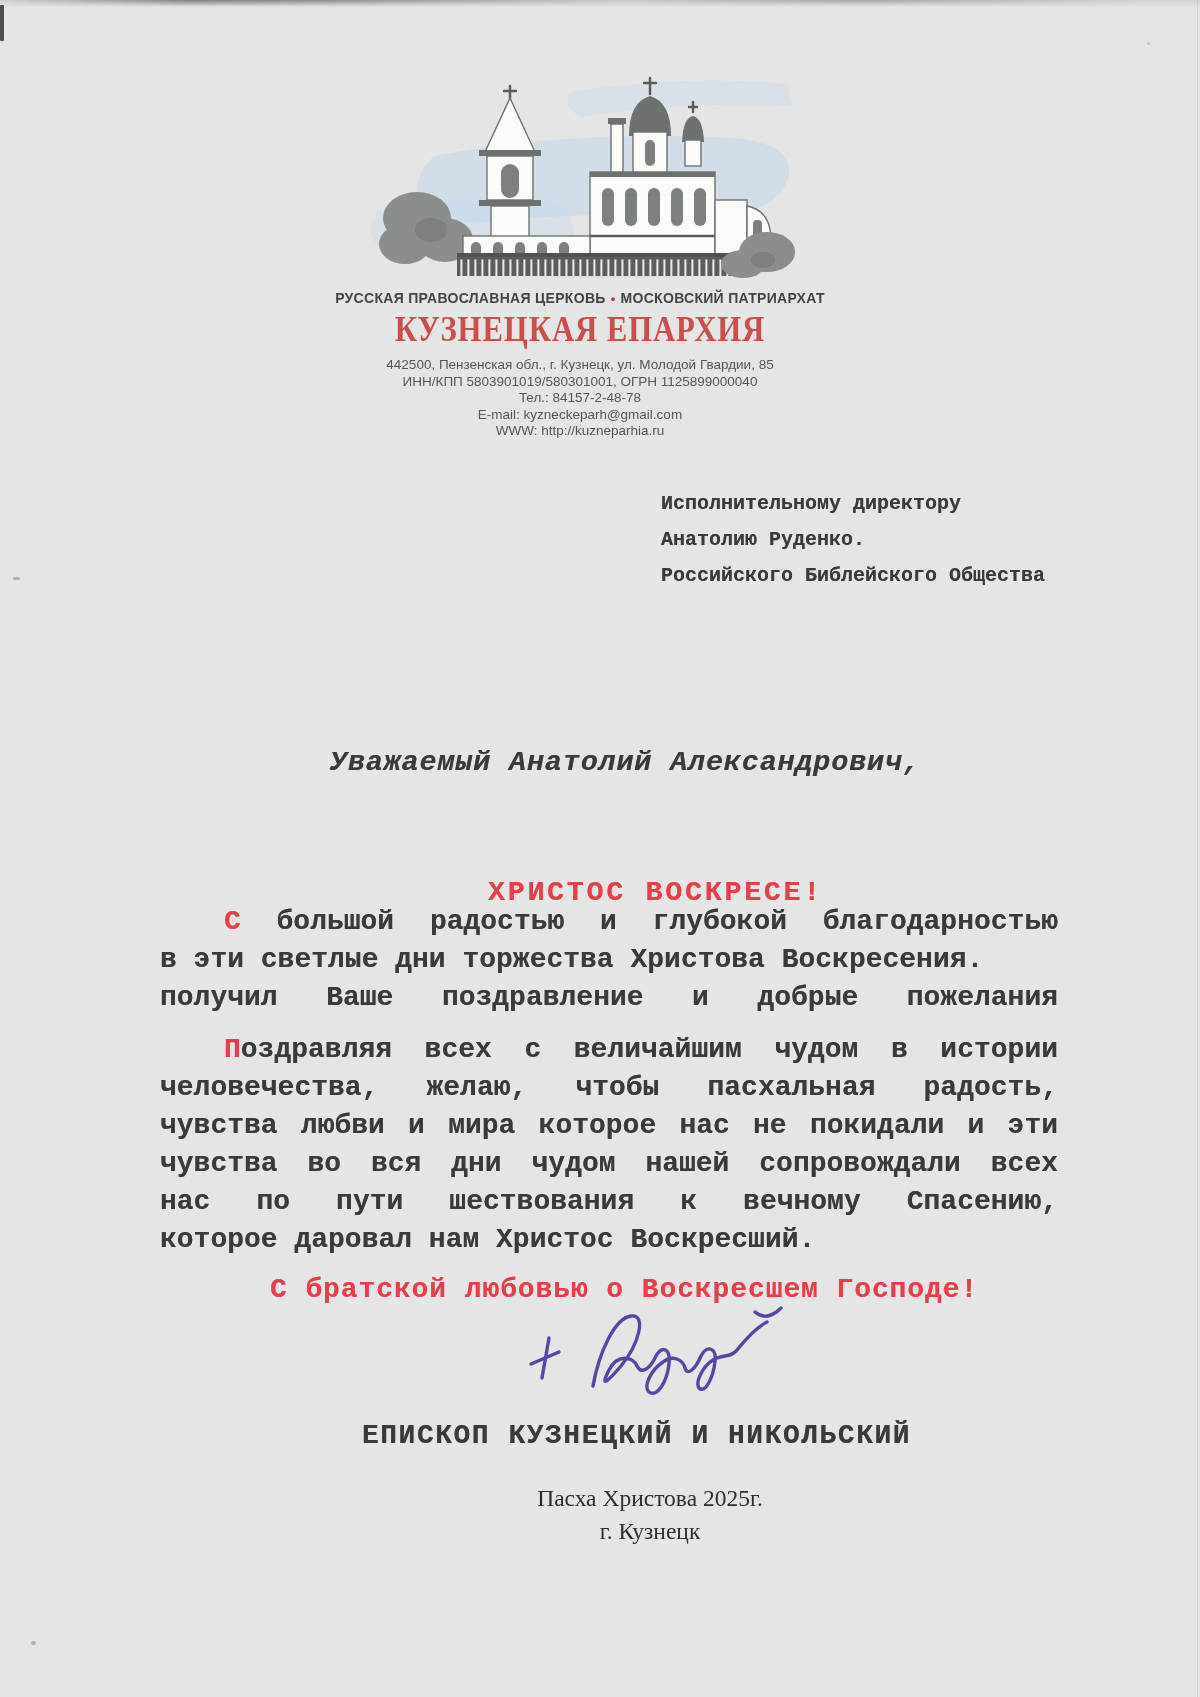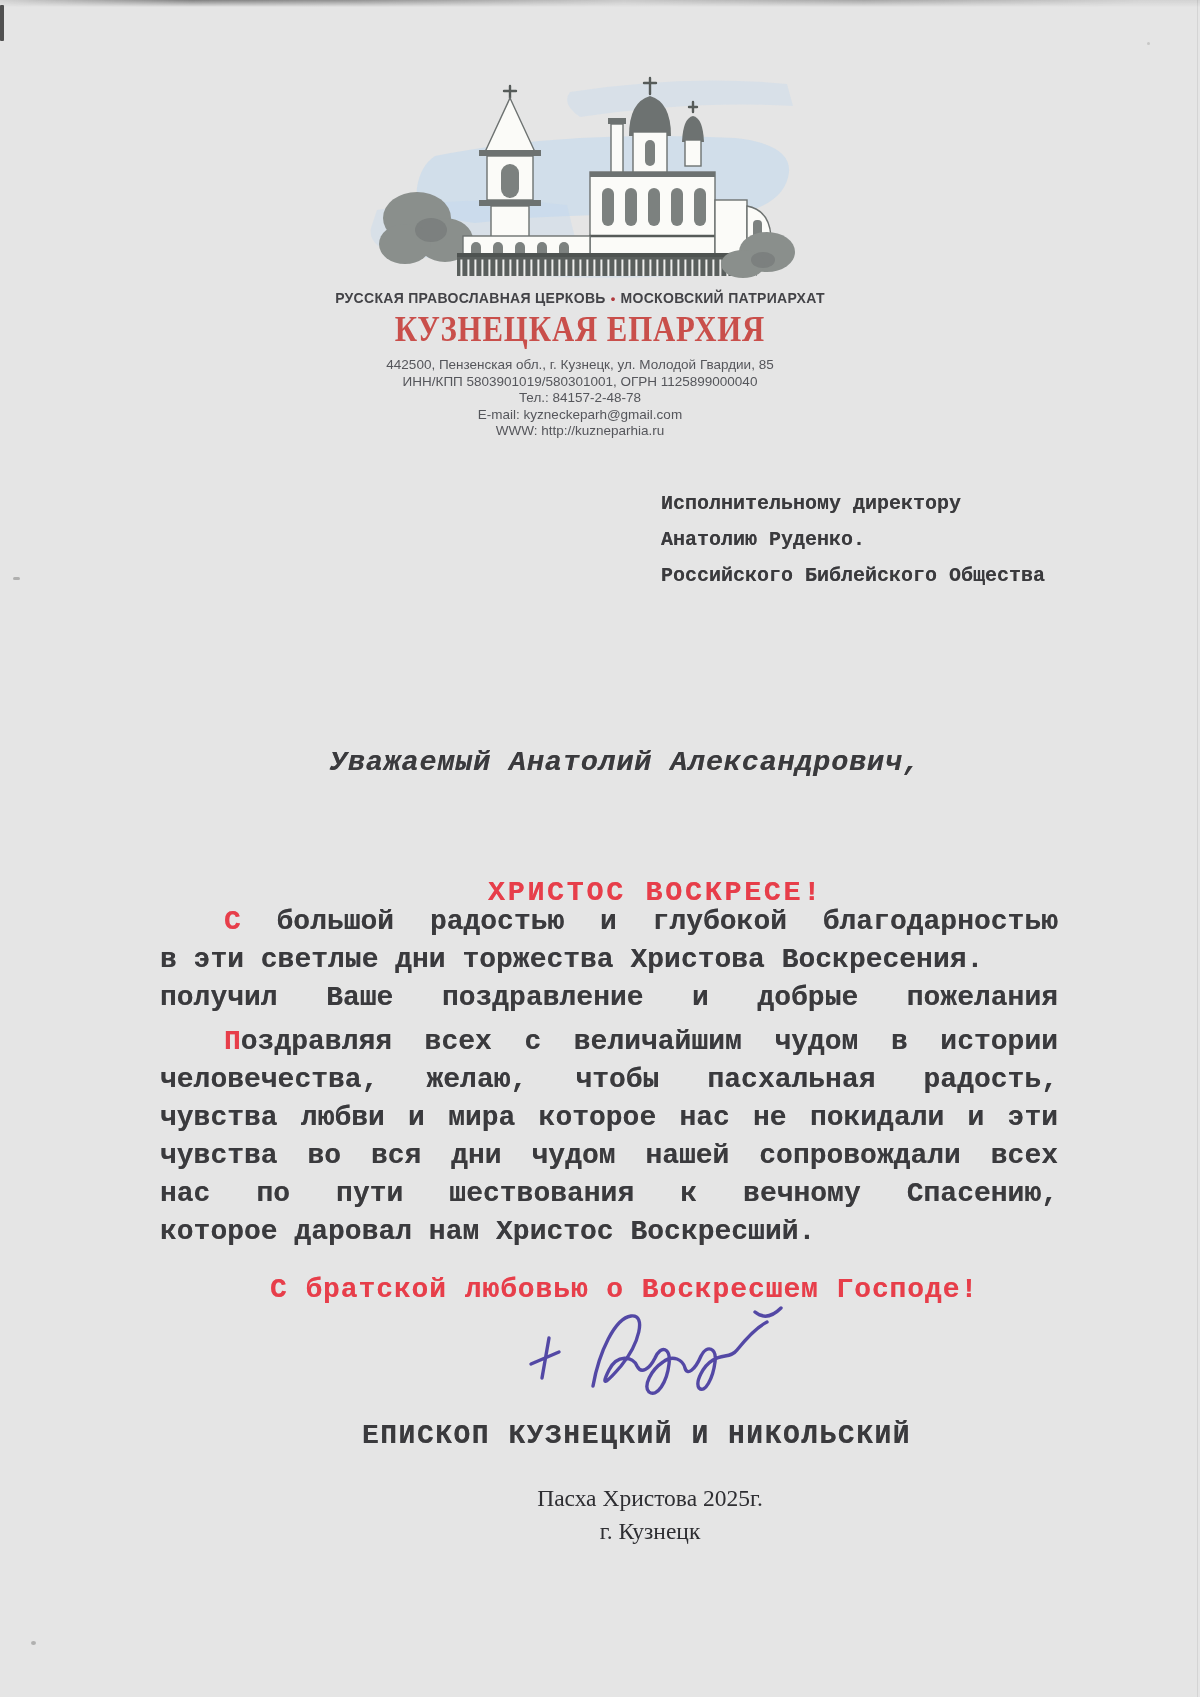--- a/index.html
+++ b/index.html
@@ -58,21 +58,21 @@
 
   .greeting { position:absolute; left:488px; top:876px; font-size:28.5px;
     color:var(--accent-red); letter-spacing:2.6px;
     text-shadow:0 0 .6px rgba(231,62,74,.55); }
 
   .letter-body { position:absolute; left:160px; top:903px; width:898px;
     font-size:28px; line-height:38px; }
   .bline { text-align:justify; text-align-last:justify; }
   .bline.last  { text-align-last:auto; }
   .bline.first { text-indent:64px; }
-  #letter-body .bline.first:not(:first-child) { margin-top:6px; }
+  #letter-body .bline.first:not(:first-child) { margin-top:14px; }
   .red-init { color:var(--accent-red); text-shadow:0 0 .6px rgba(231,62,74,.55); }
 
   .closing { position:absolute; left:270px; top:1274px; font-size:28px;
     color:var(--accent-red); letter-spacing:.9px;
     text-shadow:0 0 .6px rgba(231,62,74,.55); }
 
   .signature-area { position:absolute; left:515px; top:1300px; }
   .sig { stroke:var(--ink-blue); stroke-width:3.4; fill:none;
     stroke-linecap:round; stroke-linejoin:round; opacity:.92; }
 

